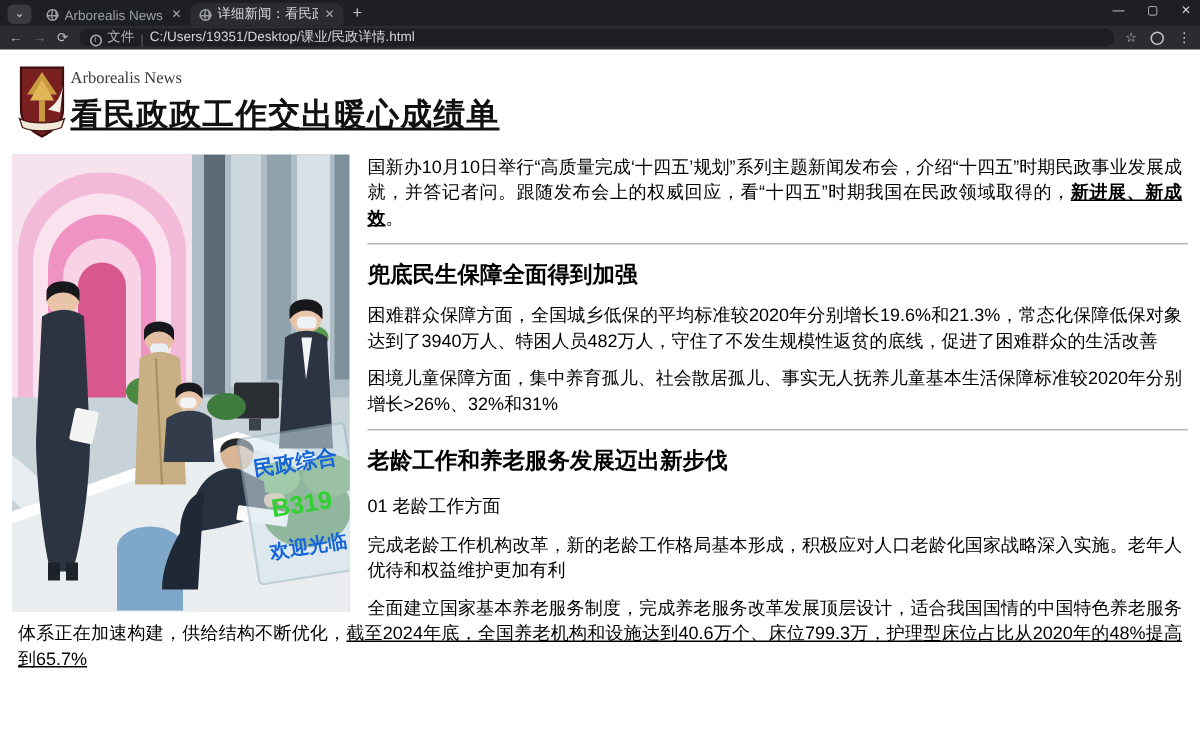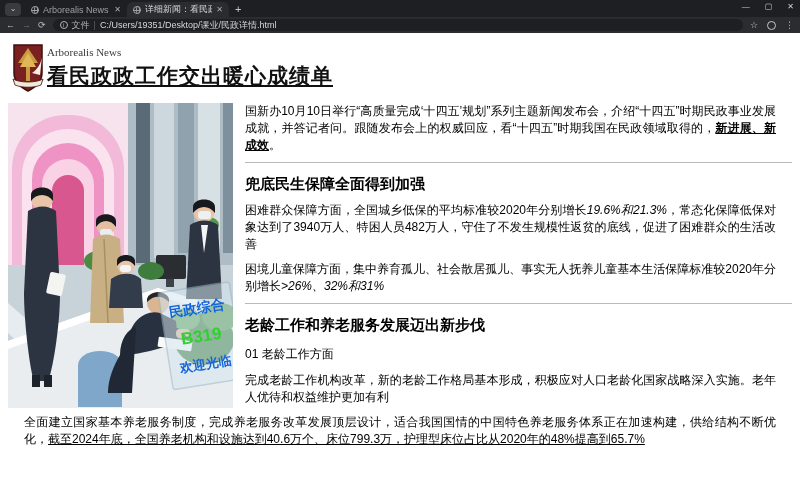--- a/index.html
+++ b/index.html
@@ -19,45 +19,45 @@
   .globe:before { content:""; position:absolute; left:2px; top:-1px; width:2px; height:8px;
                   border:1px solid #9aa0a6; border-radius:50%; border-top:none; border-bottom:none; }
   .globe:after { content:""; position:absolute; left:-1px; top:3px; width:8px; height:0;
                  border-top:1px solid #9aa0a6; }
   .newtab { color:#c3c6ca; font-size:11px; margin:0 0 2px 6px; }
   .wincontrols { position:absolute; right:6px; top:2px; display:flex; gap:15px; color:#cfd2d6; font-size:8px; }
 
   .toolbar { height:16px; background:#2b2c30; display:flex; align-items:center; padding:0 6px; gap:7px; }
   .navic { color:#b9bcc1; font-size:9px; line-height:1; }
   .navic.dim { color:#6d7176; }
-  .omnibox { flex:1; height:12px; background:#1e1f22; border-radius:6px; display:flex; align-items:center;
+  .omnibox { flex:1; height:12px; background:#1e1f22; border-radius:6px; display:flex; align-items:flex-end;
              padding:0 7px; gap:4px; font-size:9px; color:#c9ccd0; }
   .omnibox .scheme { color:#aeb2b7; }
   .omnibox .sep { color:#5b5e63; }
   .omnibox .url { color:#d4d6d9; white-space:nowrap; overflow:hidden; }
   .infoi { width:8px; height:8px; border:1px solid #aeb2b7; border-radius:50%; font-size:6px; line-height:7px;
            text-align:center; color:#aeb2b7; flex:none; }
   .tool-right { display:flex; gap:9px; align-items:center; color:#c3c6ca; font-size:9px; }
   .avatarc { width:9px; height:9px; border:1px solid #c3c6ca; border-radius:50%; }
 
   
   .page { height:467px; background:#ffffff; color:#000; overflow:hidden; padding:0 8px; }
   .masthead { display:flex; padding:10px 0 0 4px; }
   .mast-text { padding-left:3px; }
   .brand { font-family:"Liberation Serif", serif; font-size:11px; color:#3c3c3c; padding-top:3px; }
   h1.doc-title { font-size:21px; font-weight:700; color:#111; margin-top:4px; letter-spacing:1px;text-decoration:underline; }
 
   .article { margin-top:10px; font-size:12px; line-height:17px; }
   .photo { float:left; width:225px; height:305px; margin-right:12px; background:#ccc; }
-  .article p { margin:8px 16px; text-align:justify; }
+  .article p { margin:8px 4px; text-align:justify; }
   .article p:first-of-type { margin-top:2px; }
   h2.sec { font-size:15px; font-weight:700; margin:13px 0 9px;font-family:Liberation Serif, serif; }
   h3.sub { font-size:12px; font-weight:400; margin:12px 0 9px; }
   hr { border:none; border-top:1px solid #b9b9b9; margin:8px 0; }
-  .i { font-style:italic; }
+  .i { }
   .bu { font-weight:700; text-decoration:underline; }
   .u { text-decoration:underline; }
 </style>
 </head>
 <body>
 
 <div class="tabstrip">
   <div class="tab-search">⌄</div>
 
   <div class="tab">

